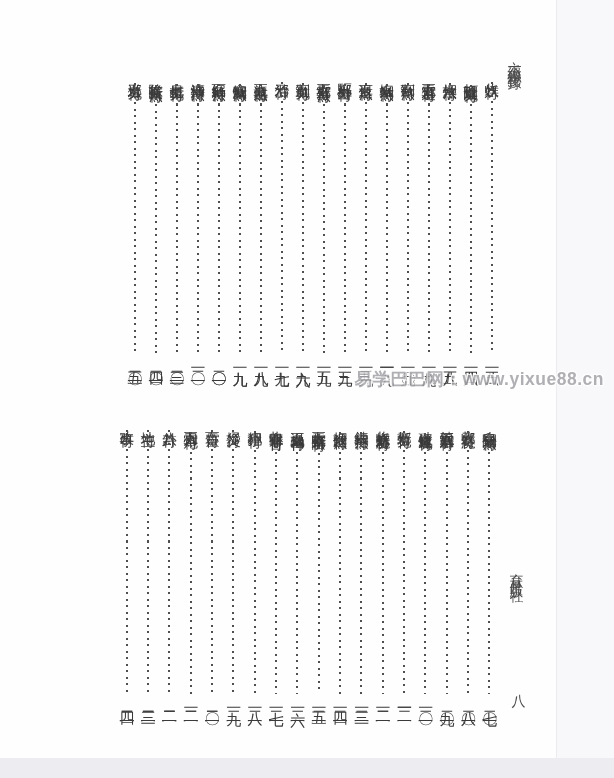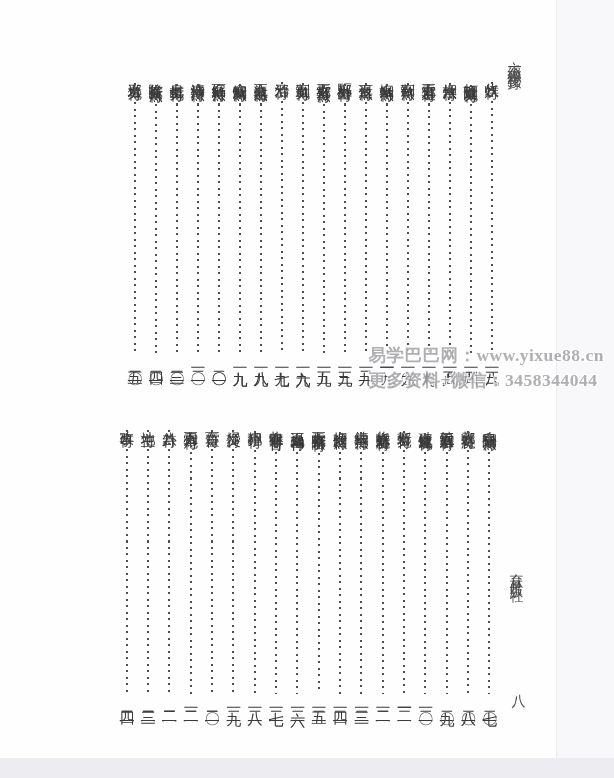--- a/index.html
+++ b/index.html
@@ -49,22 +49,22 @@
     width:21px;color:#3a3a3a;
   }
   .etitle{font-size:14.5px;line-height:1;letter-spacing:1px;}
   .leader{
     flex:1;align-self:stretch;margin:7px 0 6px 0;min-height:18px;
     background-image:repeating-linear-gradient(to bottom,#4f4f4f 0,#4f4f4f 2px,transparent 2px,transparent 6.5px);
     background-size:2px 100%;background-repeat:no-repeat;background-position:top center;
   }
   .epage{font-size:15px;line-height:1.12;letter-spacing:0;}
   .watermark{
-    position:absolute;right:10px;top:343px;text-align:left;
-    font-family:Liberation Serif, serif;font-weight:bold;
+    position:absolute;right:10px;top:367px;text-align:center;
+    font-family:Liberation Sans, sans-serif;font-weight:bold;
     font-size:17.5px;line-height:1.45;
     color:#a3a3a8;opacity:.85;
     text-shadow:-1px -1px 0 #fff,1px -1px 0 #fff,-1px 1px 0 #fff,1px 1px 0 #fff,0 0 3px #fff;
     letter-spacing:.5px;
   }
 </style>
 </head>
 <body>
 
 <div class="scan-page"></div>
@@ -161,21 +161,20 @@
     </div>
     <div class="entry">
       <span class="etitle">送邪鬼符</span>
       <span class="leader"></span>
       <span class="epage">二〇五</span>
     </div>
   </div>
 
 <div class="watermark">
   <div>易学巴巴网：www.yixue88.cn</div>
-  <div>更多资料+微信：3458344044</div>
 </div>
 
 <div class="toc toc-bottom">
     <div class="entry">
       <span class="etitle">小兒過關煞符</span>
       <span class="leader"></span>
       <span class="epage">二〇七</span>
     </div>
     <div class="entry">
       <span class="etitle">收邪魔符</span>

